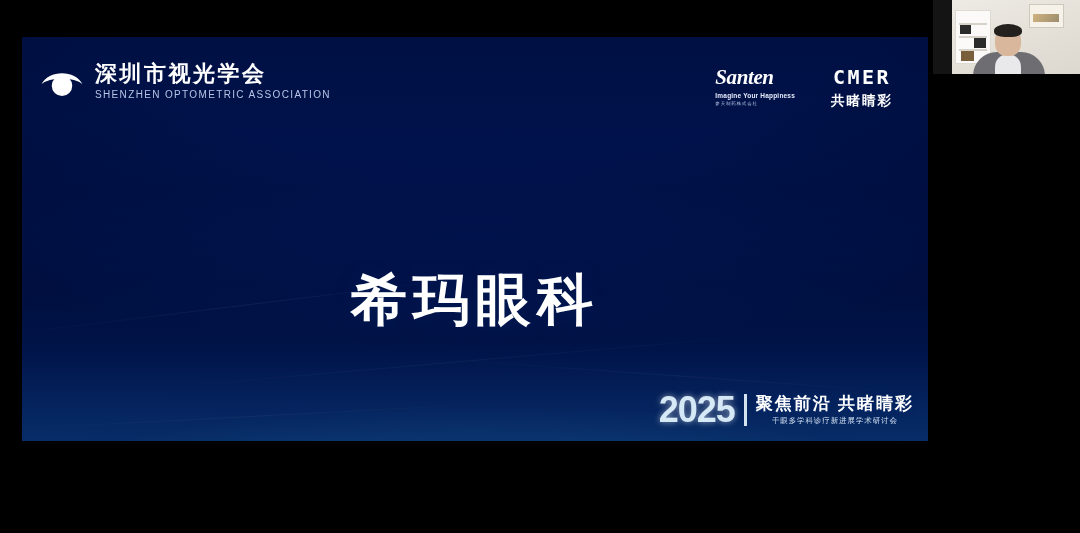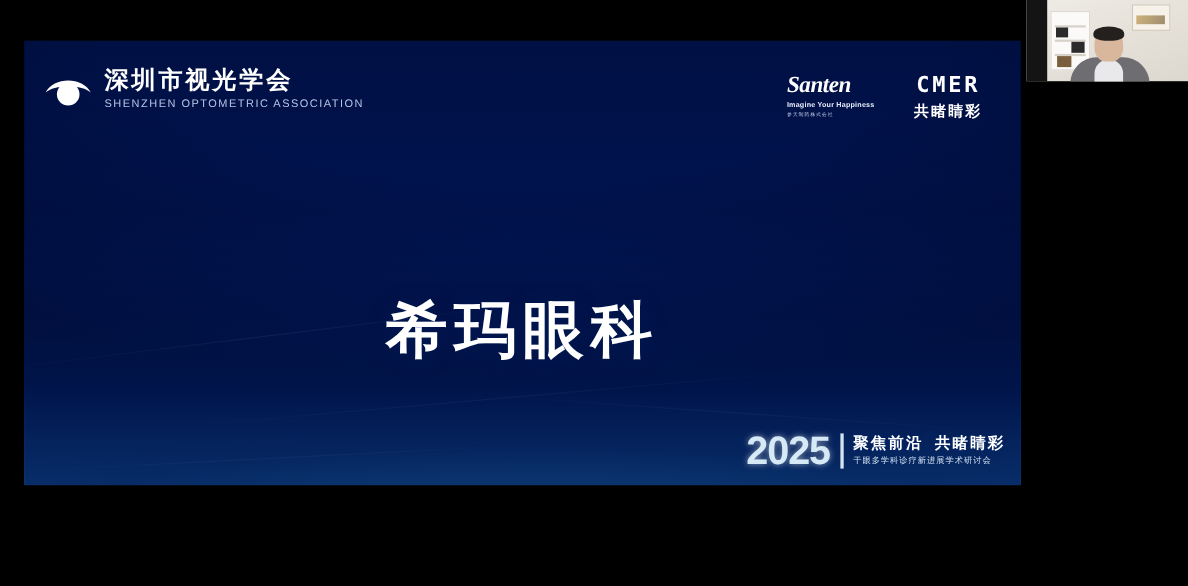--- a/index.html
+++ b/index.html
@@ -67,29 +67,29 @@
   .cmer-cn{color:#fff;font-size:13.5px;font-weight:700;letter-spacing:2px;margin-top:3px;
            font-family:"DejaVu Sans","Liberation Sans",sans-serif;}
 
   
   #slide-title{position:absolute;left:0;right:0;top:226px;text-align:center;
      color:#fff;font-size:56px;font-weight:700;letter-spacing:6px;
      font-family:"DejaVu Sans","Liberation Sans",sans-serif;
      text-shadow:0 2px 16px rgba(0,30,90,.6);}
 
   
-  #conf-lockup{position:absolute;right:14px;bottom:10px;display:flex;align-items:center;gap:9px;}
+  #conf-lockup{position:absolute;right:14px;bottom:10px;display:flex;align-items:center;gap:9px;text-align:center;}
   .year{font-size:36px;font-weight:700;letter-spacing:-1px;
         font-family:"Liberation Sans","DejaVu Sans",sans-serif;
         color:rgba(226,244,255,.92);
         text-shadow:0 0 6px rgba(255,255,255,.55);}
   .divider-bar{width:3px;height:32px;background:rgba(235,248,255,.9);}
   .conf-text{line-height:1.15;}
-  .conf-slogan{color:#fff;font-size:14px;font-weight:700;letter-spacing:2px;
-               font-family:Liberation Mono, monospace;
+  .conf-slogan{color:#fff;font-size:17px;font-weight:700;letter-spacing:2px;
+               font-family:Liberation Serif, serif;
                text-shadow:0 1px 4px rgba(0,40,110,.7);}
   .conf-sub{color:#e3f1ff;font-size:7.5px;letter-spacing:.9px;margin-top:3px;
             font-family:"DejaVu Sans","Liberation Sans",sans-serif;opacity:.92;}
 
   
   #webcam{position:absolute;left:933px;top:0;width:147px;height:74px;overflow:hidden;background:#0c0c0c;}
   .cam-room{position:absolute;inset:0;background:linear-gradient(160deg,#efece6 0%,#e6e2da 48%,#dcd8d0 100%);}
   .cam-wallL{position:absolute;left:0;top:0;width:19px;height:100%;background:#141414;}
   .cam-shelf{position:absolute;left:22px;top:10px;width:34px;height:52px;background:#fbfaf8;
              border:1px solid #ded9d2;}

